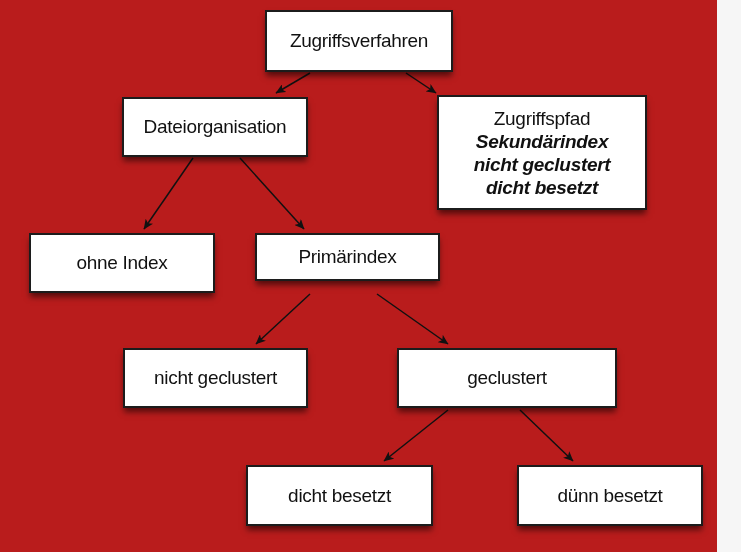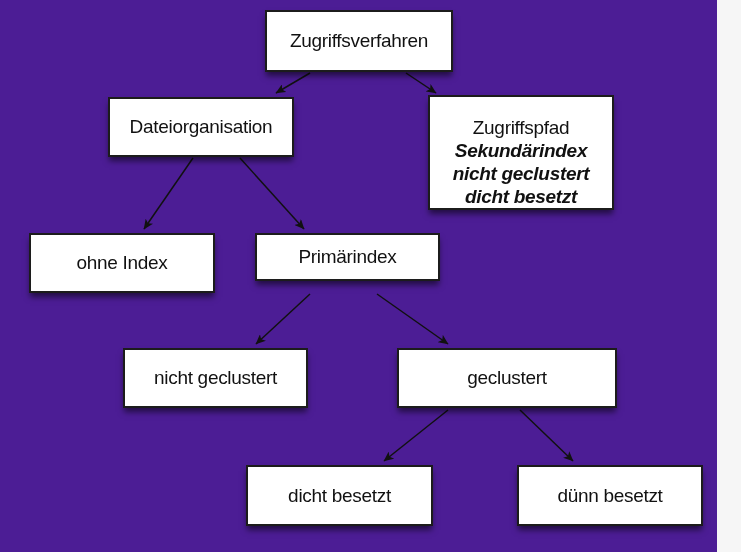--- a/index.html
+++ b/index.html
@@ -1,19 +1,19 @@
 <!DOCTYPE html>
 <html><head>
 <meta charset="utf-8">
 <style>
   html,body{margin:0;padding:0;}
   .stage{
     position:relative;
     width:741px;height:552px;
-    background:#4c1d95;
+    background:#b91c1c;
     overflow:hidden;
     font-family:"Liberation Sans", sans-serif;
   }
   .right-band{
     position:absolute;top:0;right:0;width:24px;height:552px;
     background:#f6f6f6;
   }
   svg.edges{
     position:absolute;left:0;top:0;width:741px;height:552px;
     pointer-events:none;
@@ -59,25 +59,25 @@
     <line x1="310" y1="294" x2="256" y2="344" marker-end="url(#arrow)"></line>
     <line x1="377" y1="294" x2="448" y2="344" marker-end="url(#arrow)"></line>
     <line x1="448" y1="410" x2="384" y2="461" marker-end="url(#arrow)"></line>
     <line x1="520" y1="410" x2="573" y2="461" marker-end="url(#arrow)"></line>
   </svg>
 
   <div class="node" style="left:265px;top:10px;width:188px;height:62px;">
     <span class="lbl">Zugriffsverfahren</span>
   </div>
 
-  <div class="node" style="left:108px;top:97px;width:186px;height:60px;">
+  <div class="node" style="left:122px;top:97px;width:186px;height:60px;">
     <span class="lbl">Dateiorganisation</span>
   </div>
 
-  <div class="node" style="left:428px;top:95px;width:186px;height:115px;line-height:23px;justify-content:flex-end;">
+  <div class="node" style="left:437px;top:95px;width:210px;height:115px;line-height:23px;">
     <span class="lbl">Zugriffspfad</span>
     <span class="lbl italic">Sekundärindex</span>
     <span class="lbl italic">nicht geclustert</span>
     <span class="lbl italic">dicht besetzt</span>
   </div>
 
   <div class="node" style="left:29px;top:233px;width:186px;height:60px;">
     <span class="lbl">ohne Index</span>
   </div>
 

